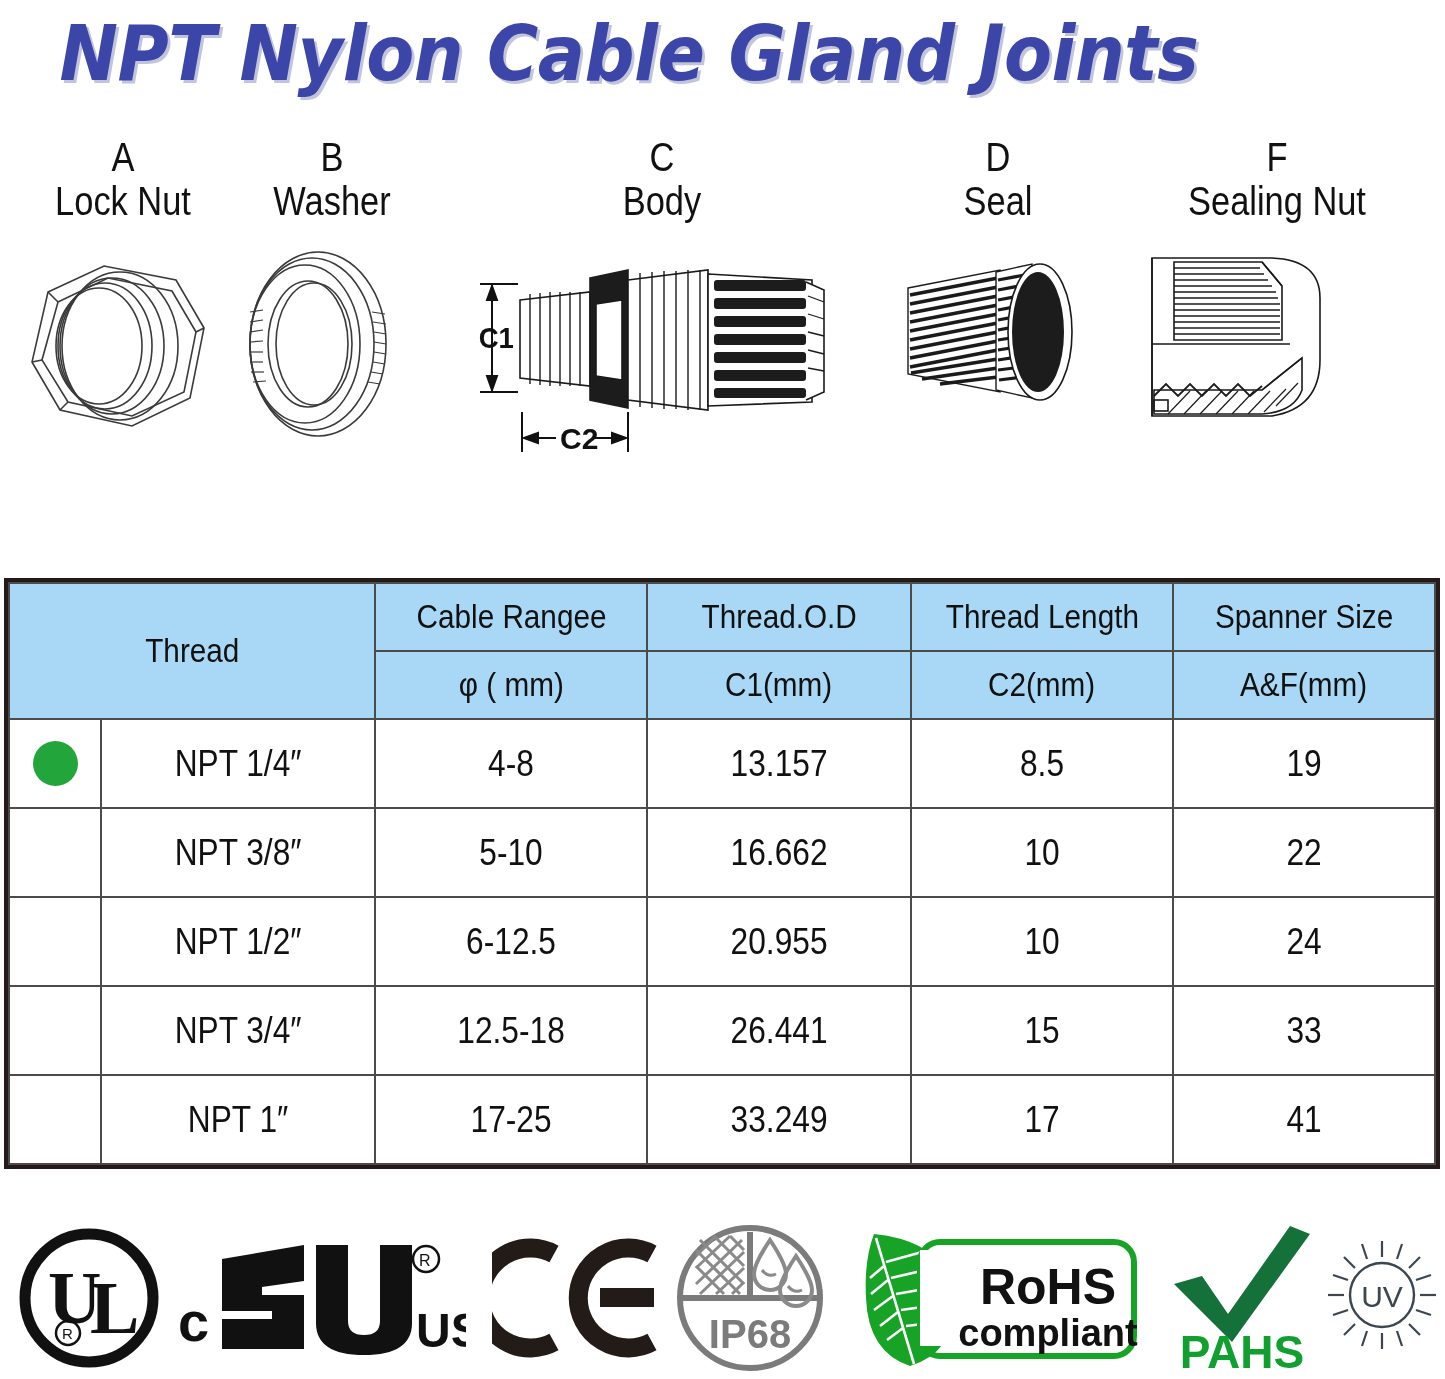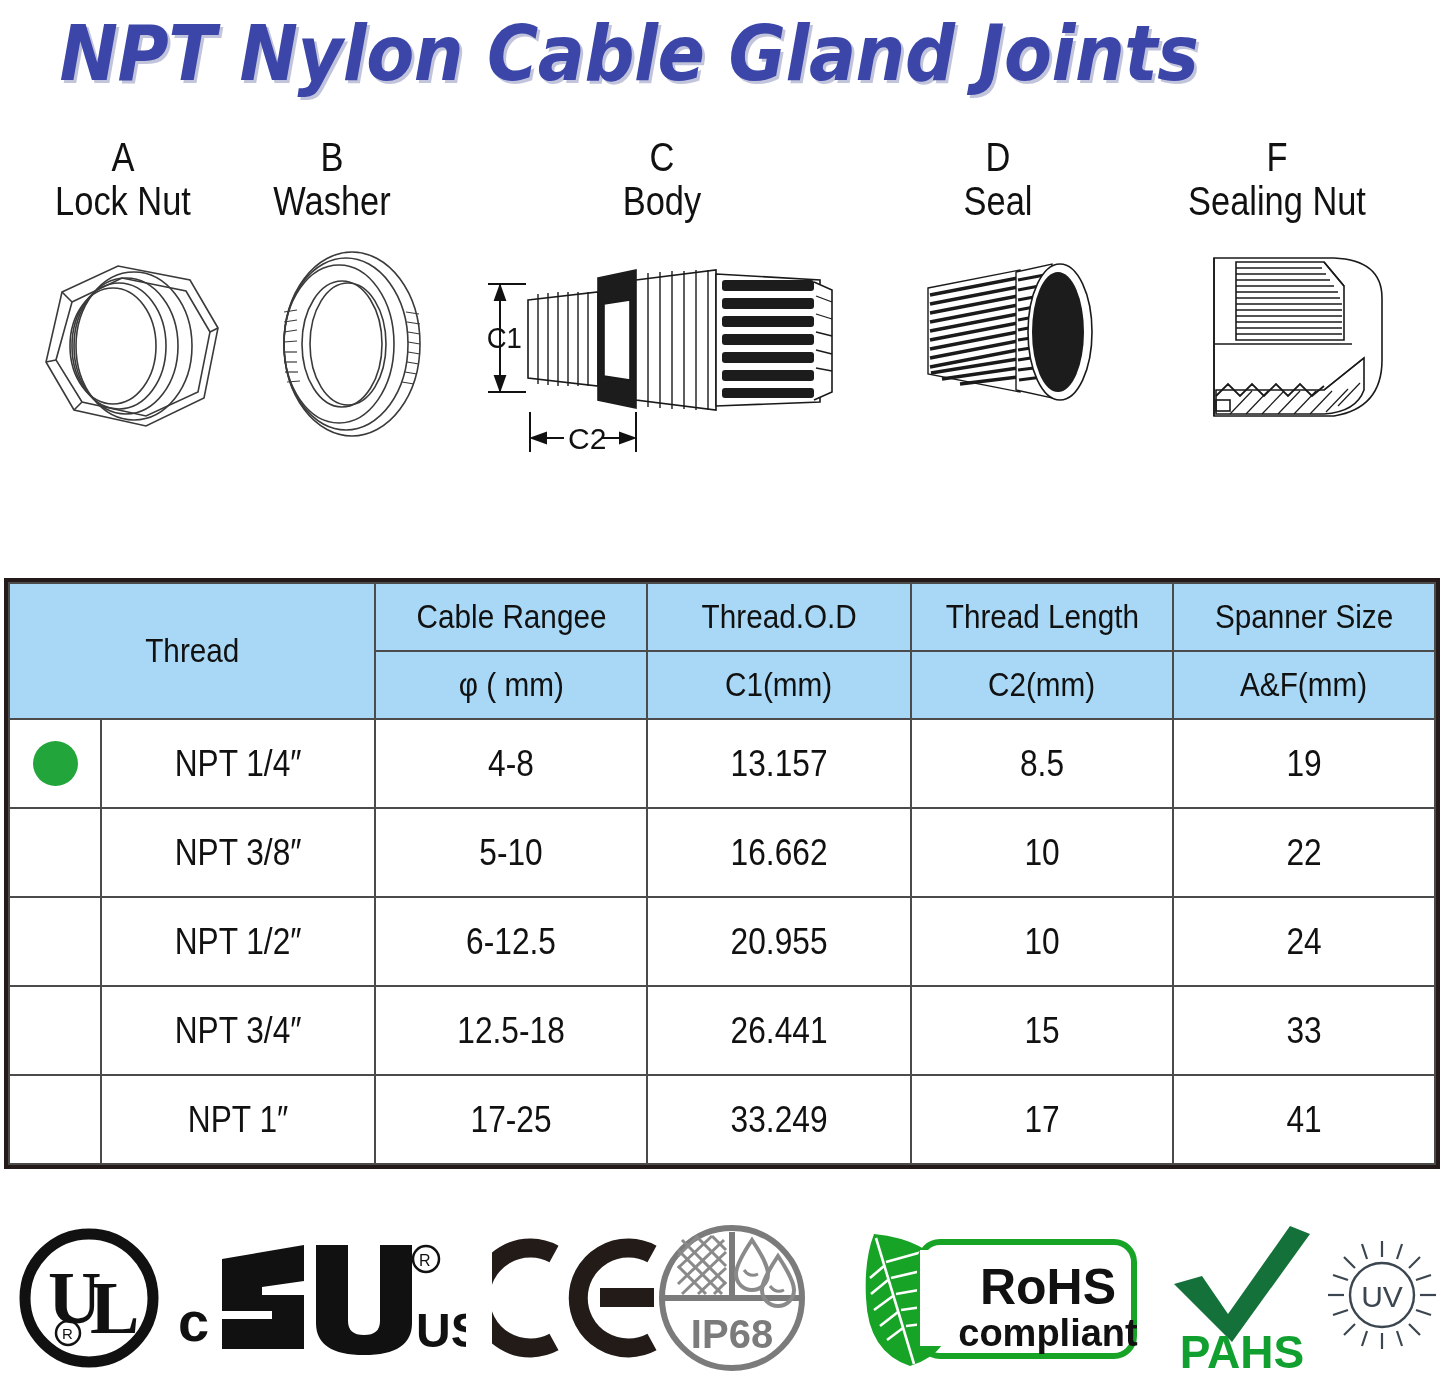--- a/index.html
+++ b/index.html
@@ -61,22 +61,23 @@
     font-family: "Liberation Sans", sans-serif;
     font-size: 40px;
     color: #111;
     line-height: 1.15;
     white-space: nowrap;
     transform: scaleX(0.86);
   }
   .part-art {
     margin-top: 16px;
     display: flex;
-    justify-content: flex-end;
+    justify-content: flex-start;
     align-items: center;
+    font-weight: bold;
   }
 
   #part-a { left: 8px;    top: 18px; width: 230px; }
   #part-b { left: 222px;  top: 18px; width: 220px; }
   #part-c { left: 452px;  top: 18px; width: 420px; }
   #part-d { left: 882px;  top: 18px; width: 232px; }
   #part-f { left: 1112px; top: 18px; width: 330px; }
 
   
   .spec-table-wrap {
@@ -143,21 +144,21 @@
   .cert {
     position: absolute;
     top: 0;
     height: 160px;
     display: flex;
     align-items: center;
   }
   #cert-ul    { left: 14px;   }
   #cert-culus { left: 176px;  }
   #cert-ce    { left: 492px;  }
-  #cert-ip68  { left: 656px;  }
+  #cert-ip68  { left: 674px;  }
   #cert-rohs  { left: 862px; align-items: center;  }
   #cert-pahs  { left: 1168px; }
   #cert-uv    { left= 0; left: 1322px; }
 
   svg { display: block; }
 </style>
 </head>
 <body>
 
 <div class="title-wrap">

